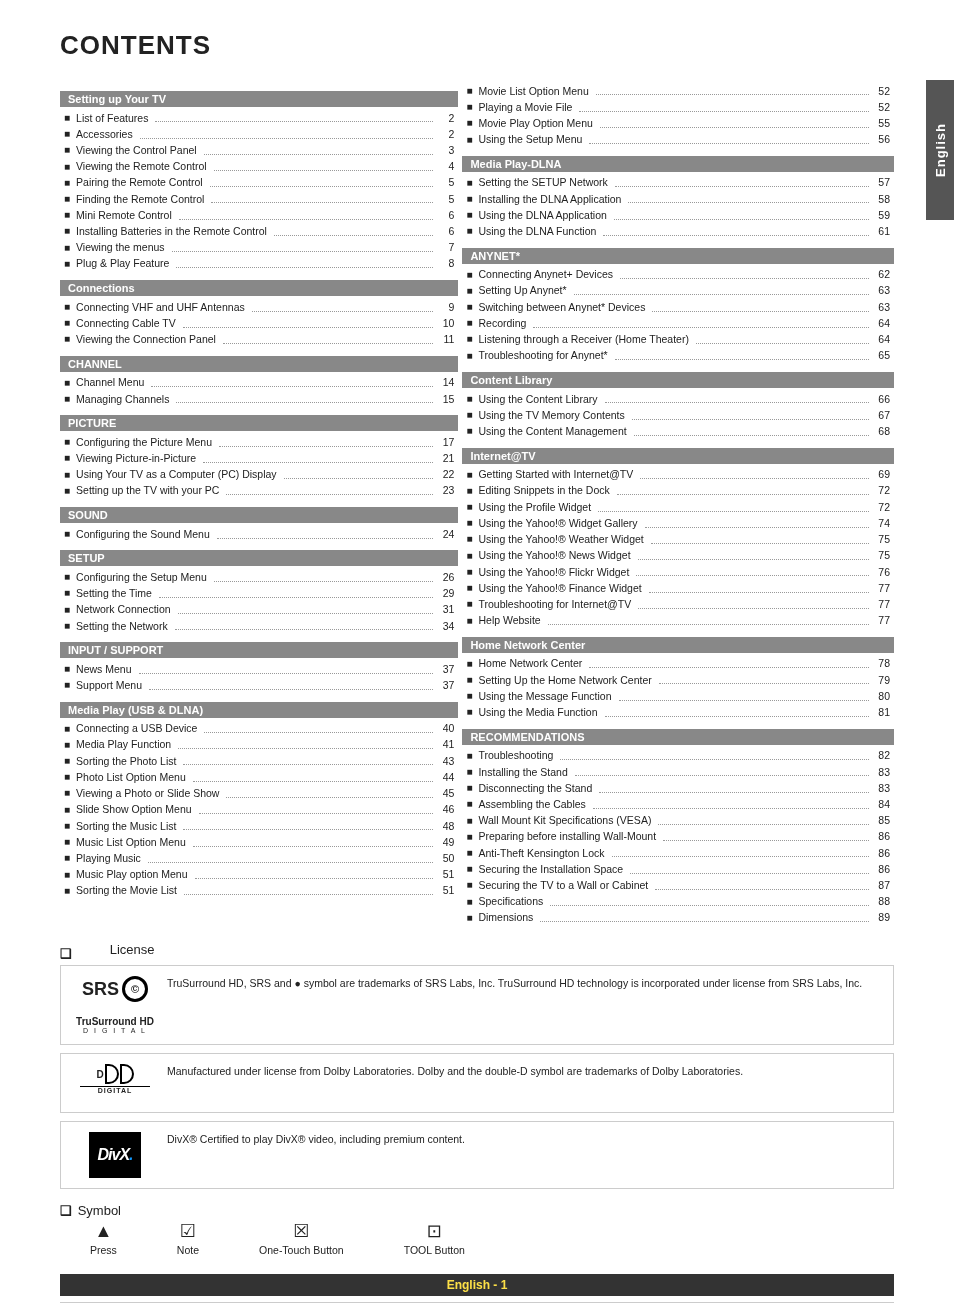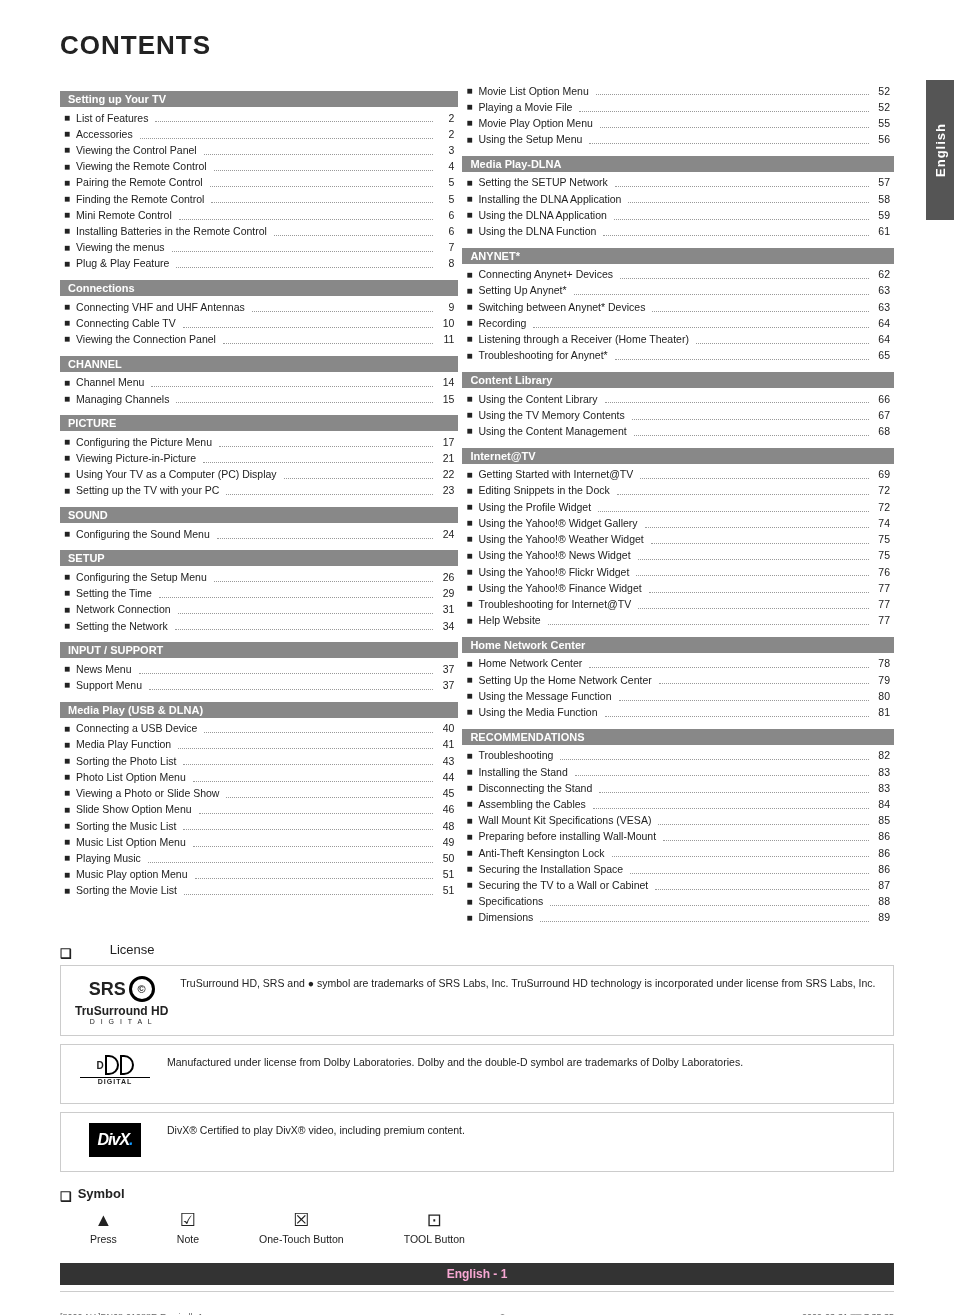--- a/index.html
+++ b/index.html
@@ -127,22 +127,21 @@
     .dolby-logo {
       display: flex;
       flex-direction: column;
       align-items: center;
     }
     .symbol-section {
       margin-top: 14px;
     }
     .symbol-title {
       font-size: 13px;
-      font-weight: bold;
-      margin-bottom: 6px;
+      font-weight: normal;
     }
     .symbols-row {
       display: flex;
       gap: 60px;
       align-items: flex-start;
       padding-left: 30px;
       margin-top: 4px;
     }
     .symbol-item {
       display: flex;
@@ -152,21 +151,21 @@
     }
     .symbol-icon {
       font-size: 18px;
       line-height: 1;
     }
     .symbol-label {
       font-size: 10.5px;
     }
     .bottom-bar {
       background: #333;
-      color: #f9a8d4;
+      color: #fde047;
       text-align: center;
       font-weight: bold;
       font-size: 12px;
       padding: 4px 0;
       margin-top: 18px;
     }
     .footer {
       display: flex;
       justify-content: space-between;
       font-size: 9px;
@@ -847,41 +846,41 @@
       <span style="font-size:13px;font-weight:bold;">❑</span>
       <span class="license-title">License</span>
     </div>
     <div id="license-boxes">
         <div class="license-box">
       <div class="license-logo">
         <div style="display:flex;align-items:center;gap:3px;">
           <span style="font-size:18px;font-weight:900;">SRS</span>
           <div style="width:26px;height:26px;border:3px solid #000;border-radius:50%;display:flex;align-items:center;justify-content:center;font-size:11px;font-weight:bold;">©</div>
         </div>
-        <div style="font-size:12px;font-weight:bold;text-align:center;margin-top:2px;">TruSurround HD</div>
+        <div style="font-size:10px;font-weight:bold;text-align:center;margin-top:14px;">TruSurround HD</div>
         <div style="font-size:7px;text-align:center;letter-spacing:2px;">D I G I T A L</div>
       </div>
           <span class="license-text">TruSurround HD, SRS and ● symbol are trademarks of SRS Labs, Inc. TruSurround HD technology is incorporated under license from SRS Labs, Inc.</span>
         </div>
         <div class="license-box">
       <div class="license-logo dolby-logo">
         <div style="display:flex;align-items:center;">
           <span style="font-size:10px;font-weight:900;margin-right:1px;">D</span>
           <div style="display:flex;gap:1px;">
             <div style="width:14px;height:20px;border:2px solid #000;border-radius:0 10px 10px 0;"></div>
             <div style="width:14px;height:20px;border:2px solid #000;border-radius:0 10px 10px 0;"></div>
           </div>
         </div>
         <div style="font-size:7px;font-weight:bold;letter-spacing:1px;border-top:1px solid #000;width:70px;text-align:center;margin-top:2px;">DIGITAL</div>
       </div>
           <span class="license-text">Manufactured under license from Dolby Laboratories. Dolby and the double-D symbol are trademarks of Dolby Laboratories.</span>
         </div>
         <div class="license-box">
       <div class="license-logo">
-        <div style="background:#000;color:#fff;font-size:16px;font-weight:900;font-style:italic;padding:8px 8px;display:inline-block;letter-spacing:-1px;">
+        <div style="background:#000;color:#fff;font-size:16px;font-weight:900;font-style:italic;padding:14px 8px;display:inline-block;letter-spacing:-1px;">
           DivX<span style="color:#1199ff;">.</span>
         </div>
       </div>
           <span class="license-text">DivX® Certified to play DivX® video, including premium content.</span>
         </div>
       </div>
   </div>
 
   <div class="symbol-section">
     <div style="display:flex;align-items:center;gap:6px;">

